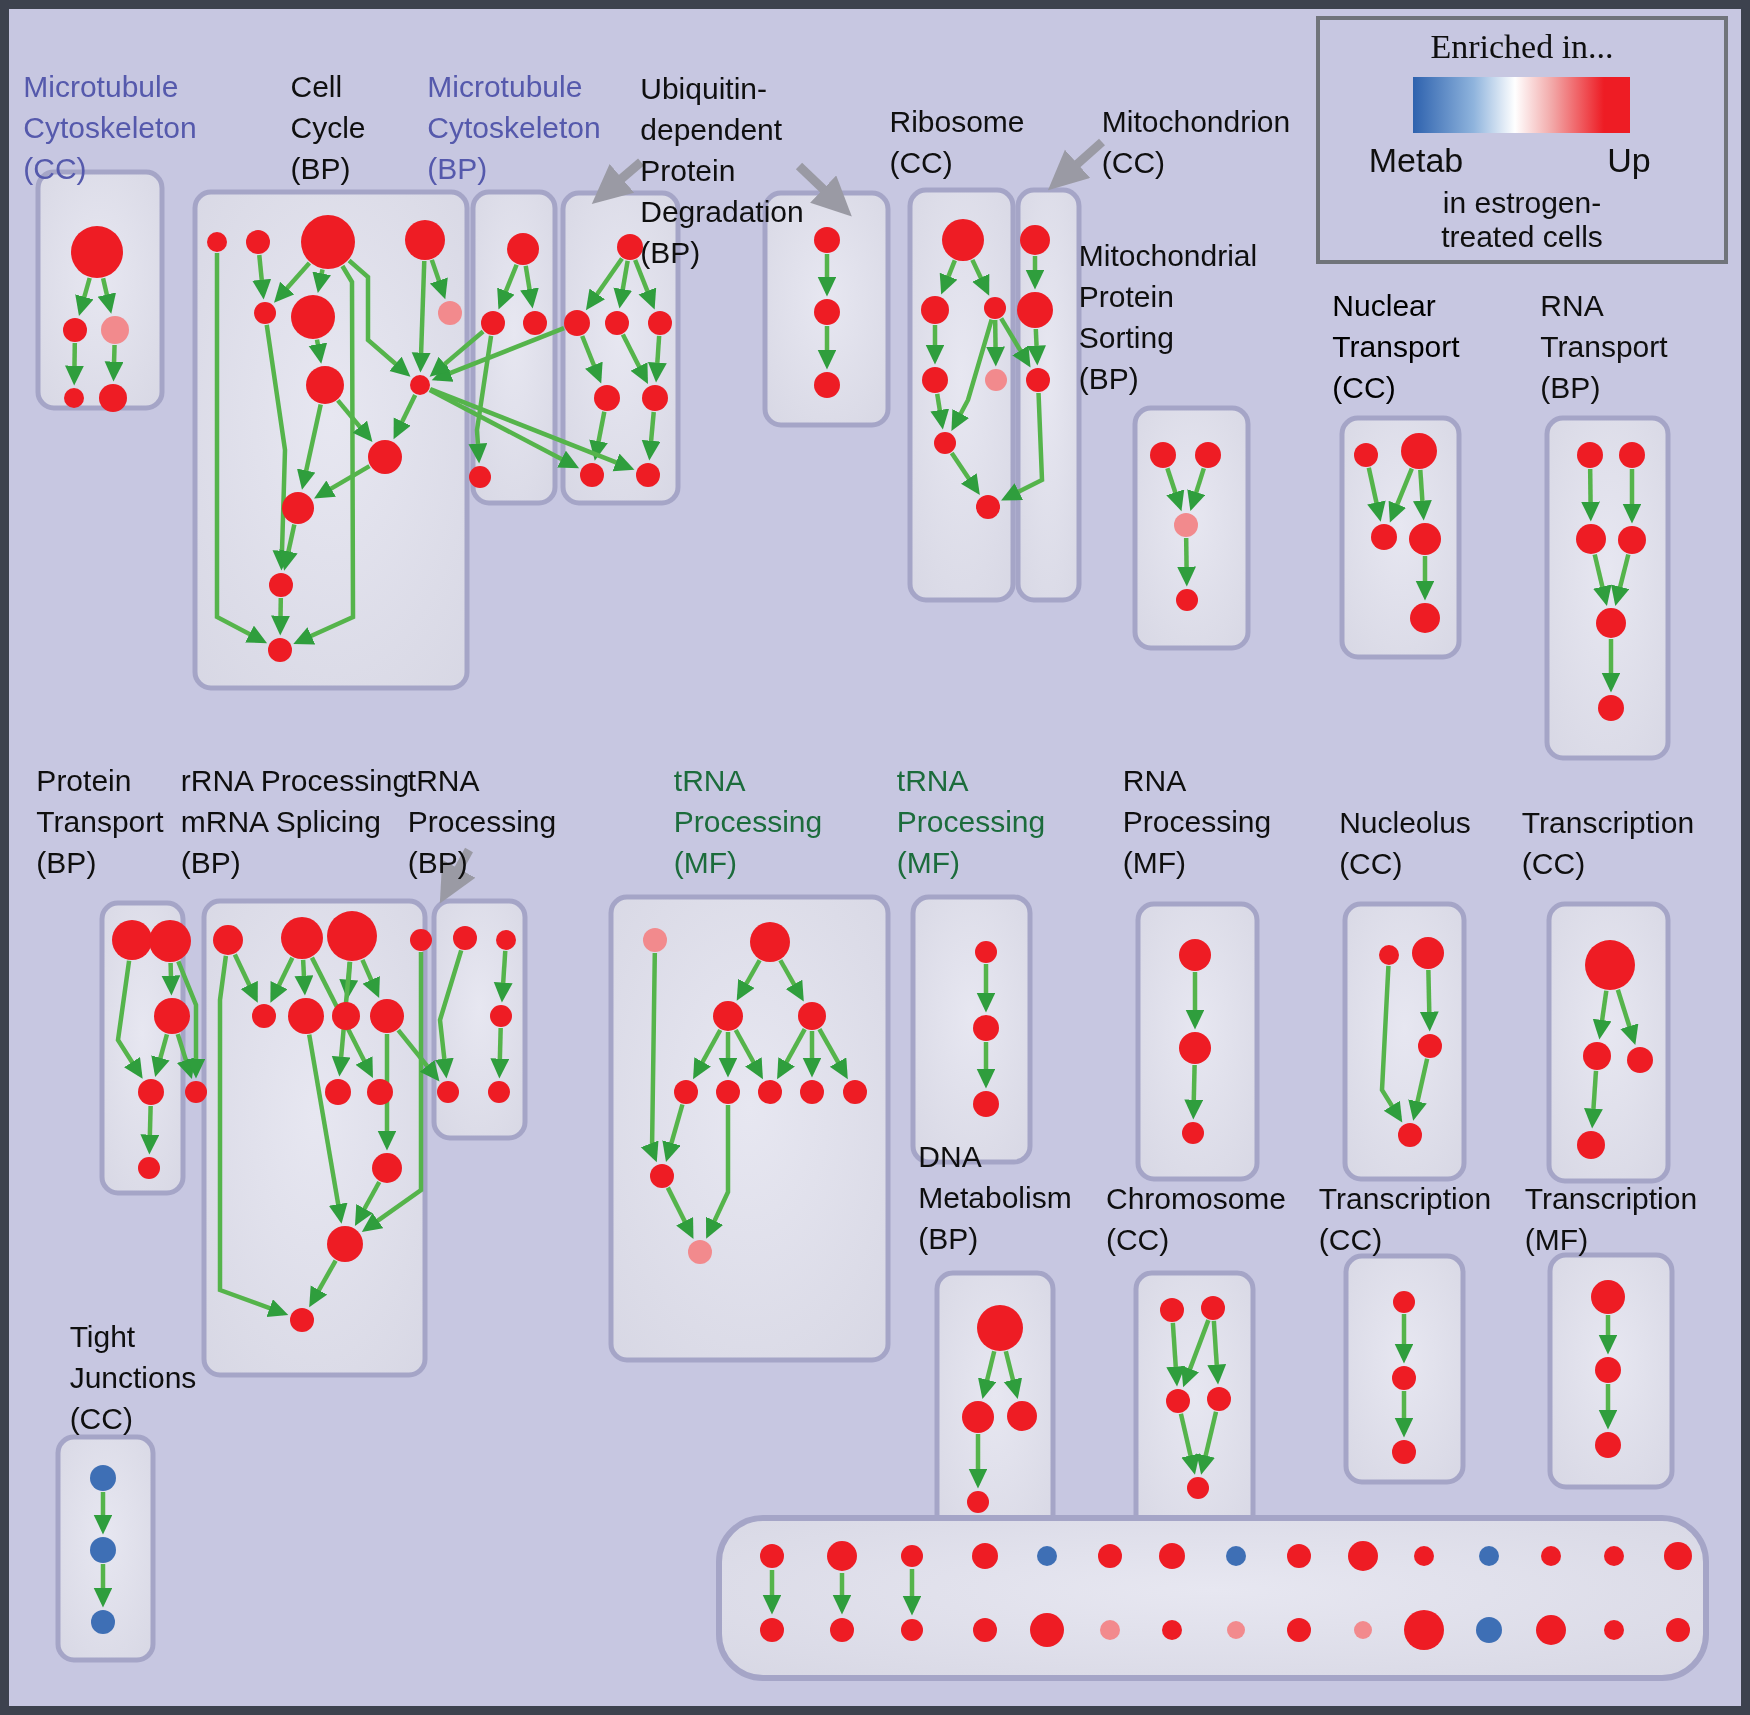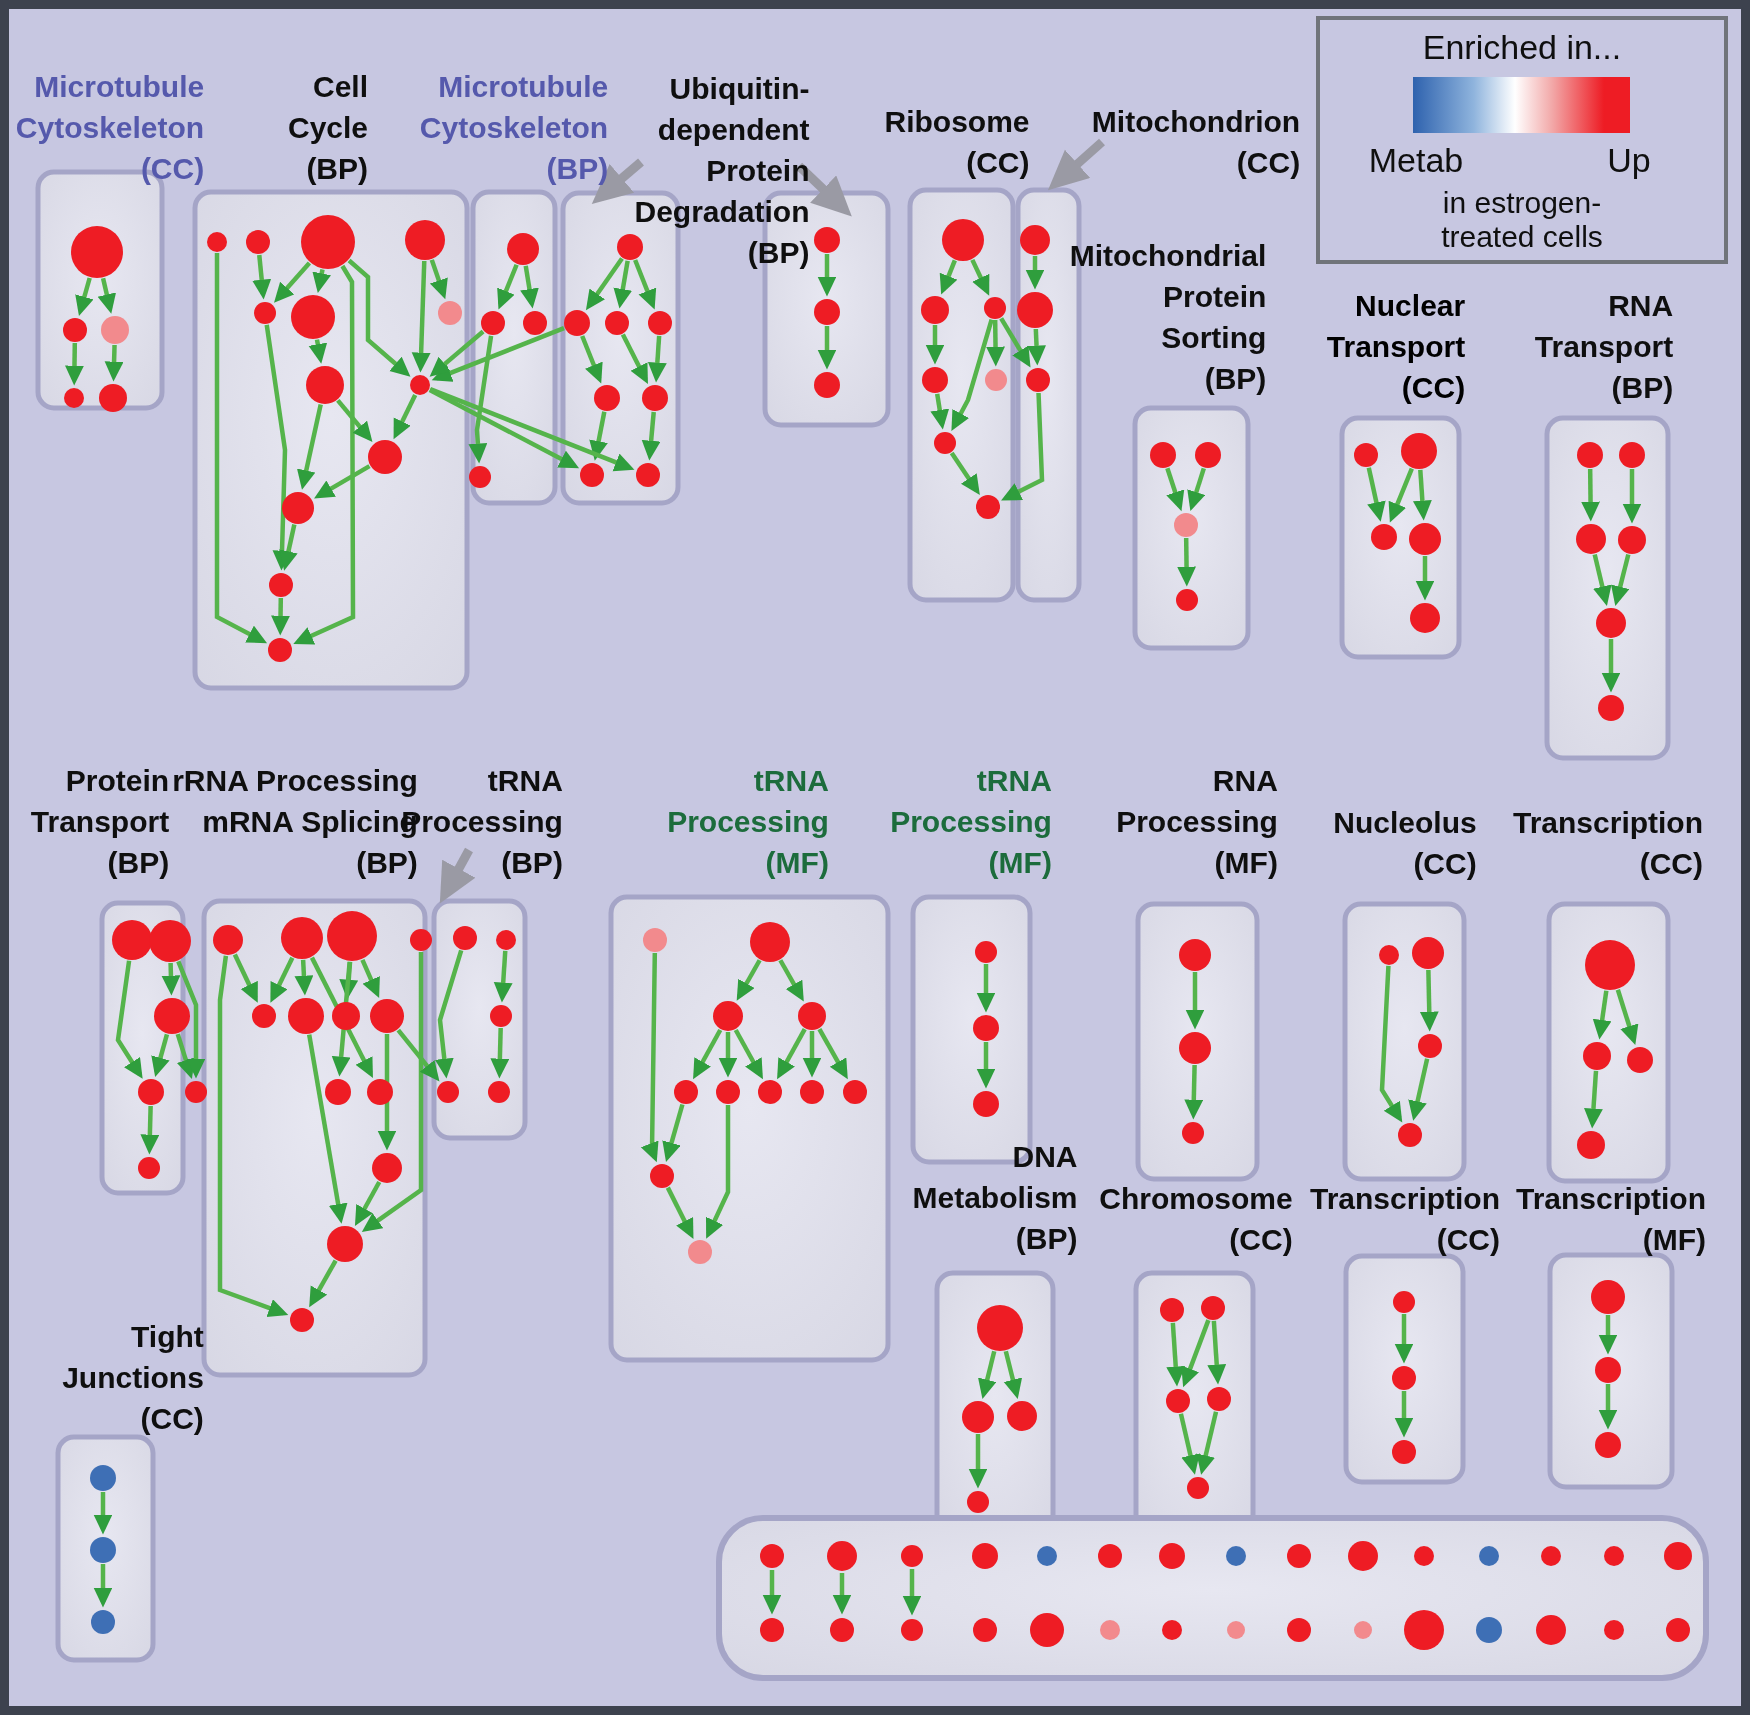--- a/index.html
+++ b/index.html
@@ -7,27 +7,26 @@
     position:relative;
     width:1750px;height:1715px;
     background:#c7c7e1;
     overflow:hidden;
     font-family:"Liberation Sans", sans-serif;
   }
   #net{position:absolute;left:0;top:0;}
   .lbl{
     position:absolute;
     transform:translateX(-50%);
-    text-align:right;
+    text-align:left;
     white-space:pre-line;
     line-height:1.37;
     font-size:30px;
     color:#0f0f0f;
     font-family:"Liberation Sans", sans-serif;
-    font-weight:bold;
   }
   .lbl-left{
     position:absolute;
     text-align:left;
     white-space:pre-line;
     line-height:1.27;
     font-size:32px;
     color:#0f0f0f;
     font-family:"Liberation Sans", sans-serif;
   }
@@ -422,17 +421,17 @@
 (BP)</div>
     <div class="lbl" style="left: 1196px; top: 1178px; color: rgb(15, 15, 15);">Chromosome
 (CC)</div>
     <div class="lbl" style="left: 1405px; top: 1178px; color: rgb(15, 15, 15);">Transcription
 (CC)</div>
     <div class="lbl" style="left: 1611px; top: 1178px; color: rgb(15, 15, 15);">Transcription
 (MF)</div>
     <div class="lbl" style="left: 105px; top: 1316px; color: rgb(15, 15, 15); margin-left: 28px;">Tight
 Junctions
 (CC)</div>
-    <div class="legend-text" style="left: 1522px; top: 28px; font-size: 34px;">Enriched in...</div>
+    <div class="legend-text" style="left: 1522px; top: 28px; font-size: 34px; font-family: Liberation Serif, serif;">Enriched in...</div>
     <div class="legend-text" style="left: 1416px; top: 141px; font-size: 34px;">Metab</div>
     <div class="legend-text" style="left: 1629px; top: 141px; font-size: 34px;">Up</div>
     <div class="legend-text" style="left: 1522px; top: 186px; font-size: 30px;">in estrogen-treated cells</div>
   </div>
 
 </body></html>

